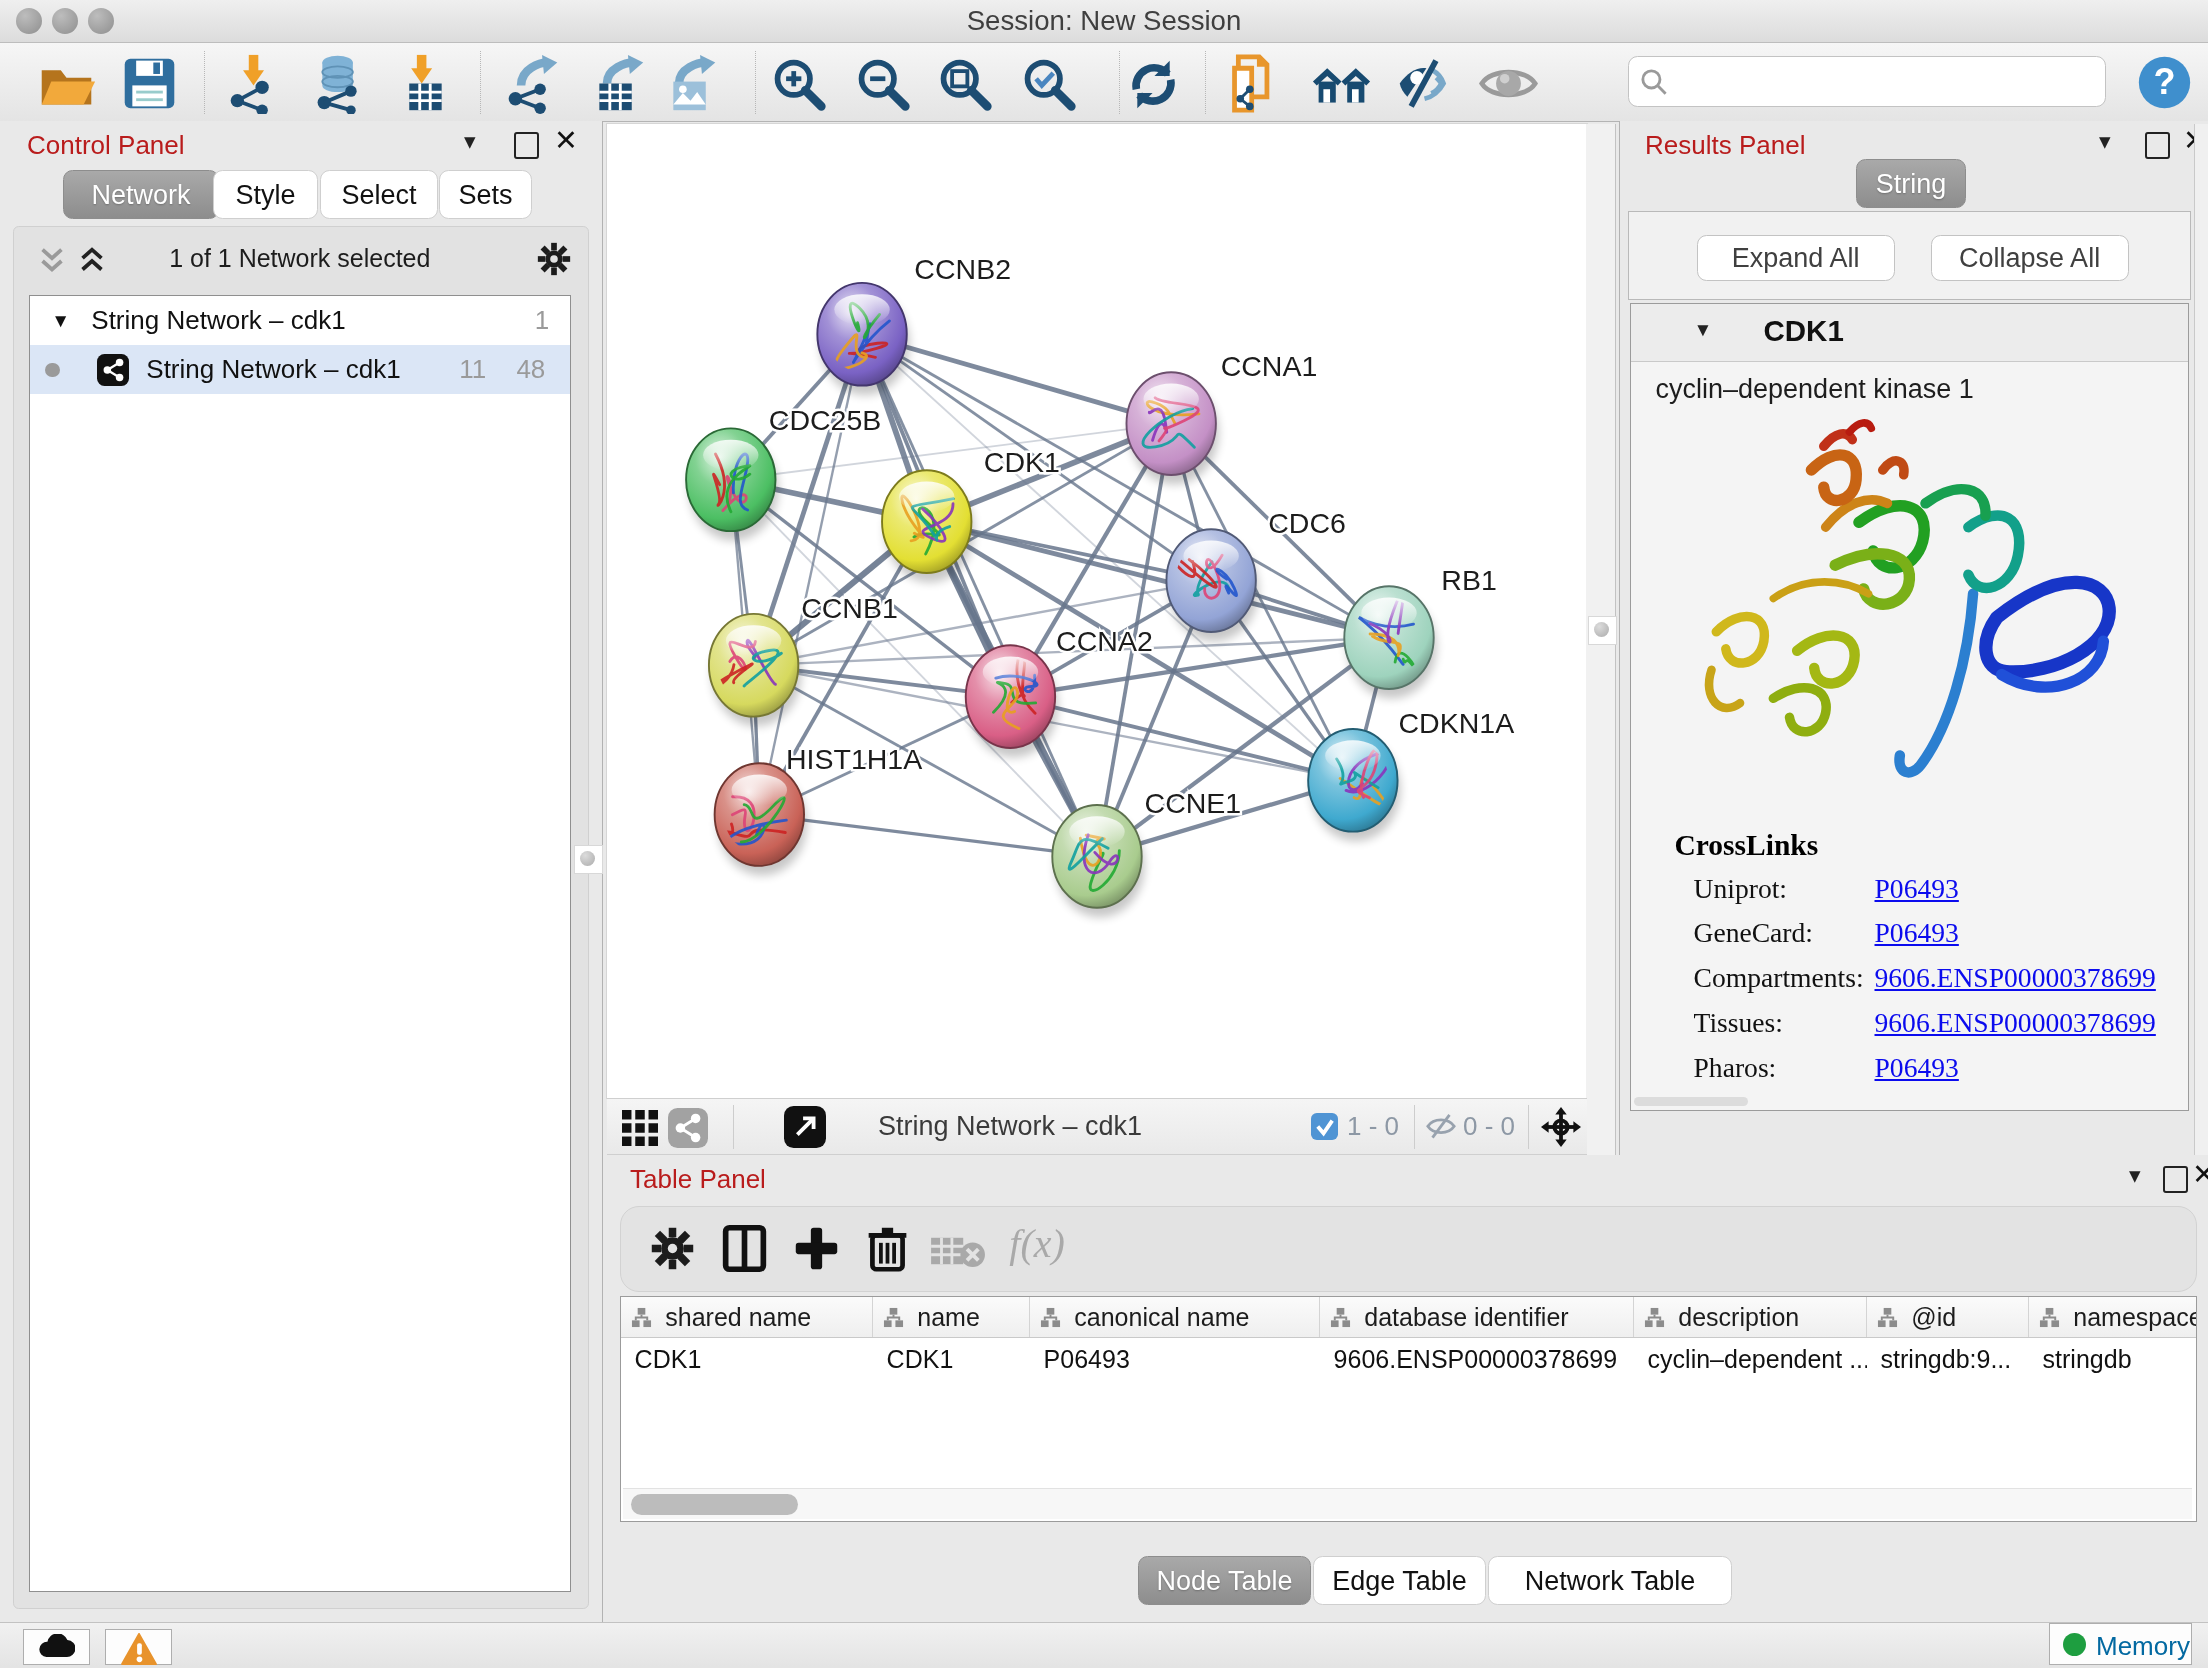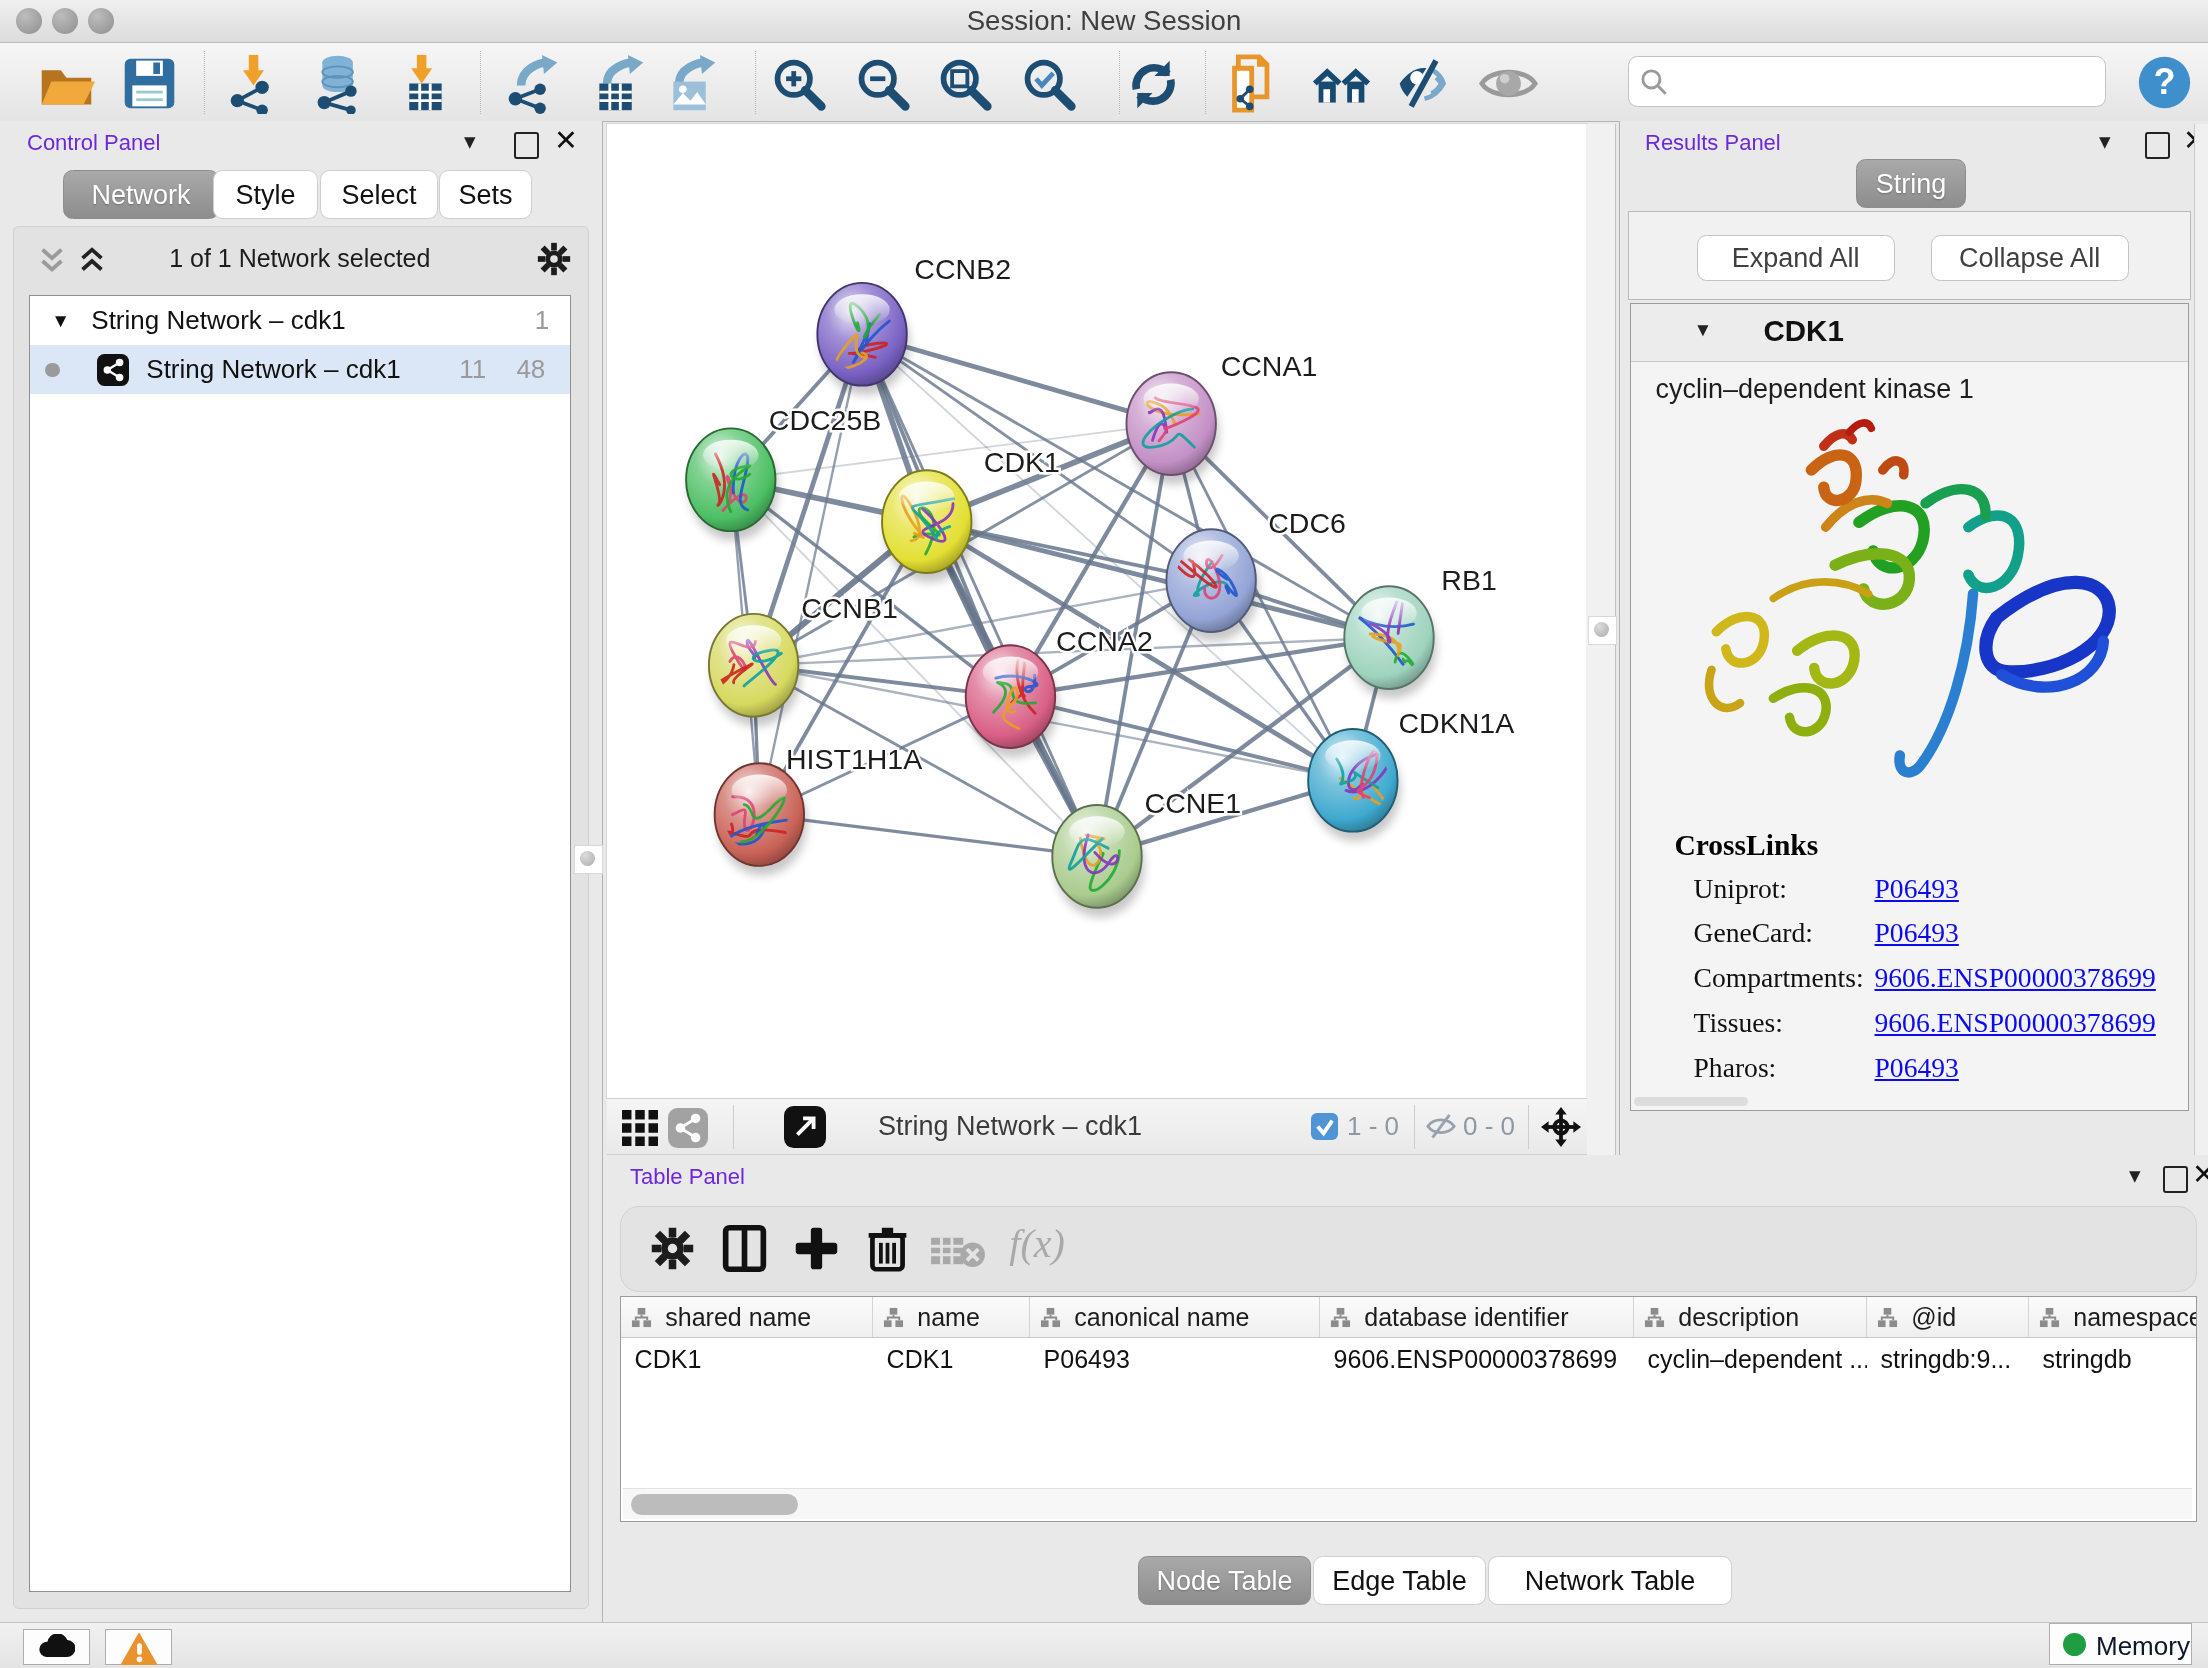--- a/index.html
+++ b/index.html
@@ -14,21 +14,21 @@
   .wtitle{position:absolute;left:0;right:0;top:4.8px;text-align:center;font-size:27.6px;color:#3f3f3f;}
   
   .toolbar{position:absolute;left:0;top:43px;width:2208px;height:78px;
     background:linear-gradient(#f6f6f6,#e4e4e4);border-bottom:1px solid #b4b4b4;}
   .tbi{position:absolute;top:9.5px;width:61px;height:61px;}
   .tbsep{position:absolute;top:7.6px;height:63px;border-left:1.9px dotted #b7b7b7;}
   .searchbox{position:absolute;left:1628px;top:13.3px;width:476px;height:49px;background:#fff;
     border:1.9px solid #c3c3c3;border-radius:9.5px;}
   .searchbox svg{position:absolute;left:11.4px;top:10.5px;}
   
-  .phead{font-size:22px;color:#6d28d9;}
+  .phead{font-size:26px;color:#b91c1c;}
   .ph-caret{font-size:23px;color:#222;}
   .ph-float{display:inline-block;width:21px;height:23px;border:2.9px solid #222;border-radius:2.9px;}
   .ph-close{font-size:28.5px;font-weight:bold;color:#111;}
   .tabbtn{position:absolute;height:49px;border-radius:9.5px;background:#fff;border:1px solid #cfcfcf;
     font-size:27px;color:#111;text-align:center;line-height:49px;box-sizing:border-box;}
   .tabbtn.sel{background:linear-gradient(#a9a9a9,#8d8d8d);color:#fff;border:1px solid #8d8d8d;
     text-shadow:0 1px 1.9px rgba(0,0,0,.25);}
   
   .cpanel{position:absolute;left:0;top:121px;width:603px;height:1501px;background:#e9e9e9;
     border-right:1.9px solid #b2b2b2;box-sizing:border-box;}
@@ -87,21 +87,21 @@
   .tdr{position:absolute;left:0;top:42px;height:40px;display:flex;}
   .tdc{height:40px;font-size:25px;color:#111;line-height:40px;padding-left:13.3px;box-sizing:border-box;
     white-space:nowrap;overflow:hidden;}
   .hstrack{position:absolute;left:1.9px;bottom:1.9px;width:1569px;height:30px;background:#f7f7f7;border-top:1px solid #e2e2e2;}
   .hsthumb{position:absolute;left:7.6px;top:4.8px;width:167px;height:21px;border-radius:10.5px;background:#bcbcbc;}
   
   .statusbar{position:absolute;left:0;top:1622px;width:2208px;height:47px;
     background:linear-gradient(#f1f1f1,#e3e3e3);border-top:1px solid #c2c2c2;}
   .sbtn{position:absolute;background:#fdfdfd;border:1.9px solid #aeaeae;box-sizing:border-box;}
   .memdot{position:absolute;left:13.3px;top:8.6px;width:23px;height:23px;border-radius:50%;background:#1e9e40;}
-  .memlbl{position:absolute;left:46px;top:6.7px;font-size:26px;color:#0f172a;}
+  .memlbl{position:absolute;left:46px;top:6.7px;font-size:26px;color:#0369a1;}
 </style>
 </head>
 <body>
 
 <div id="app">
 
   <div class="titlebar">
     <span class="tl" style="left:16px"></span>
     <span class="tl" style="left:52px"></span>
     <span class="tl" style="left:88px"></span>

